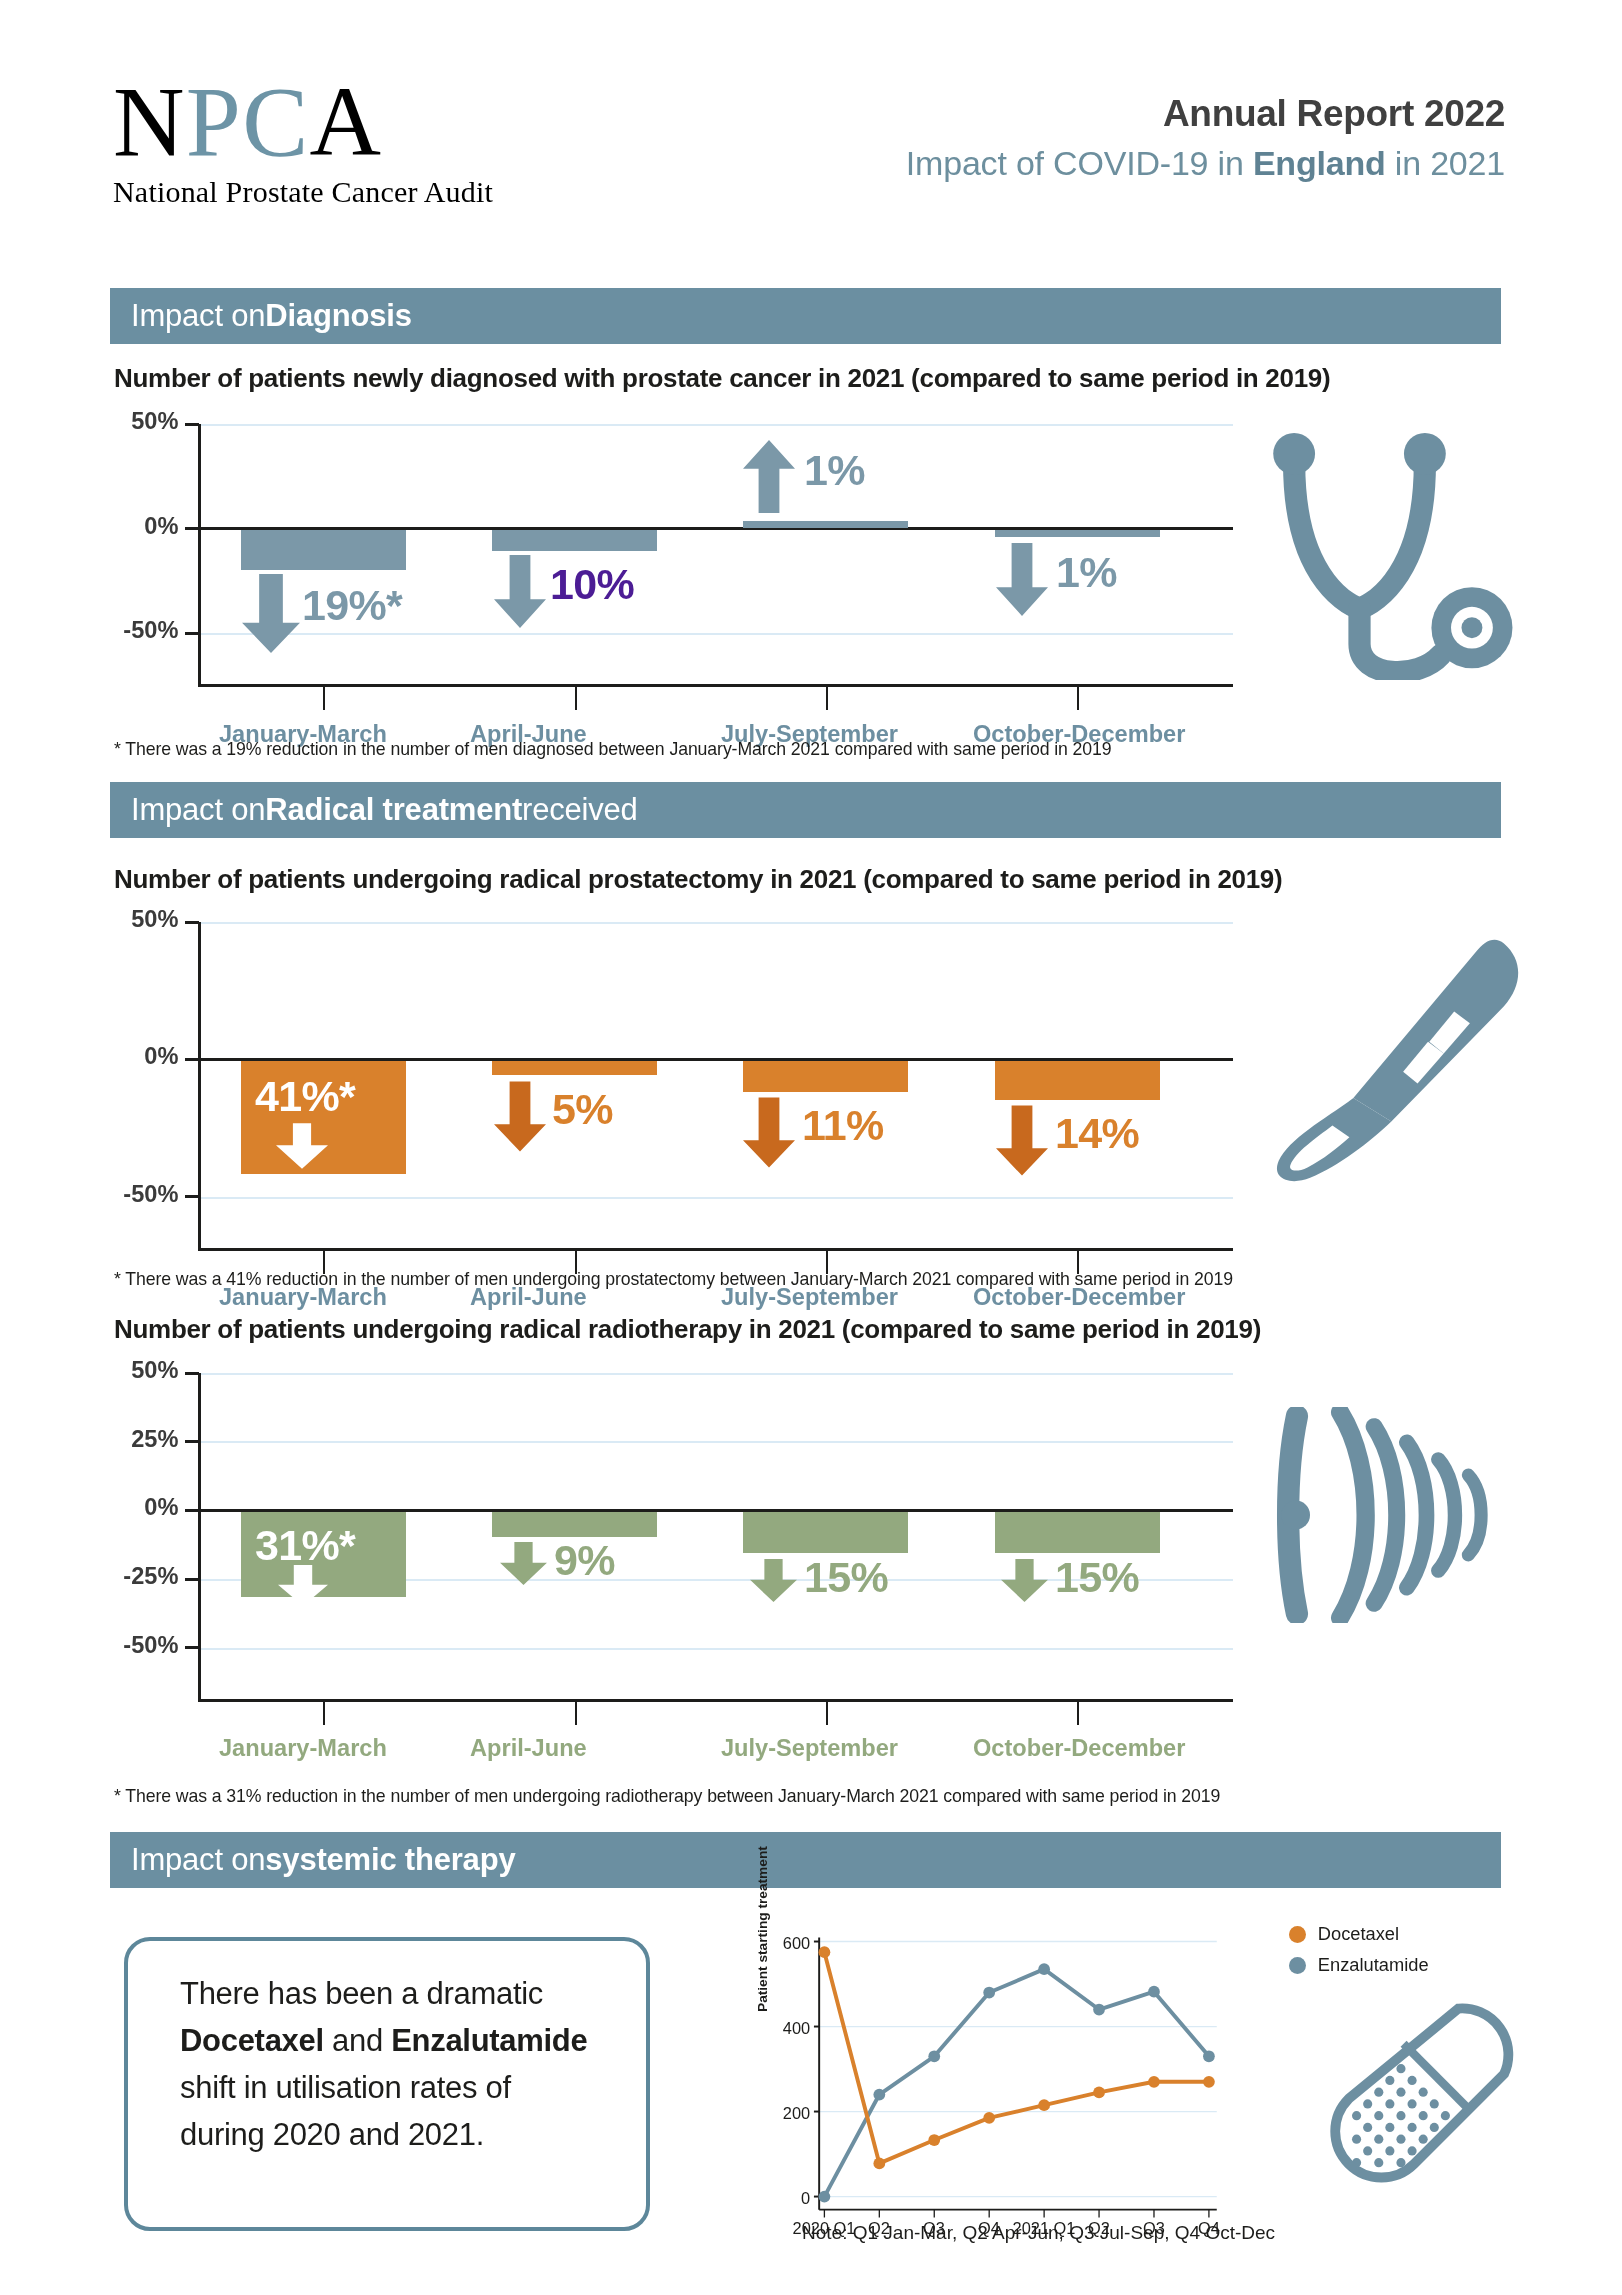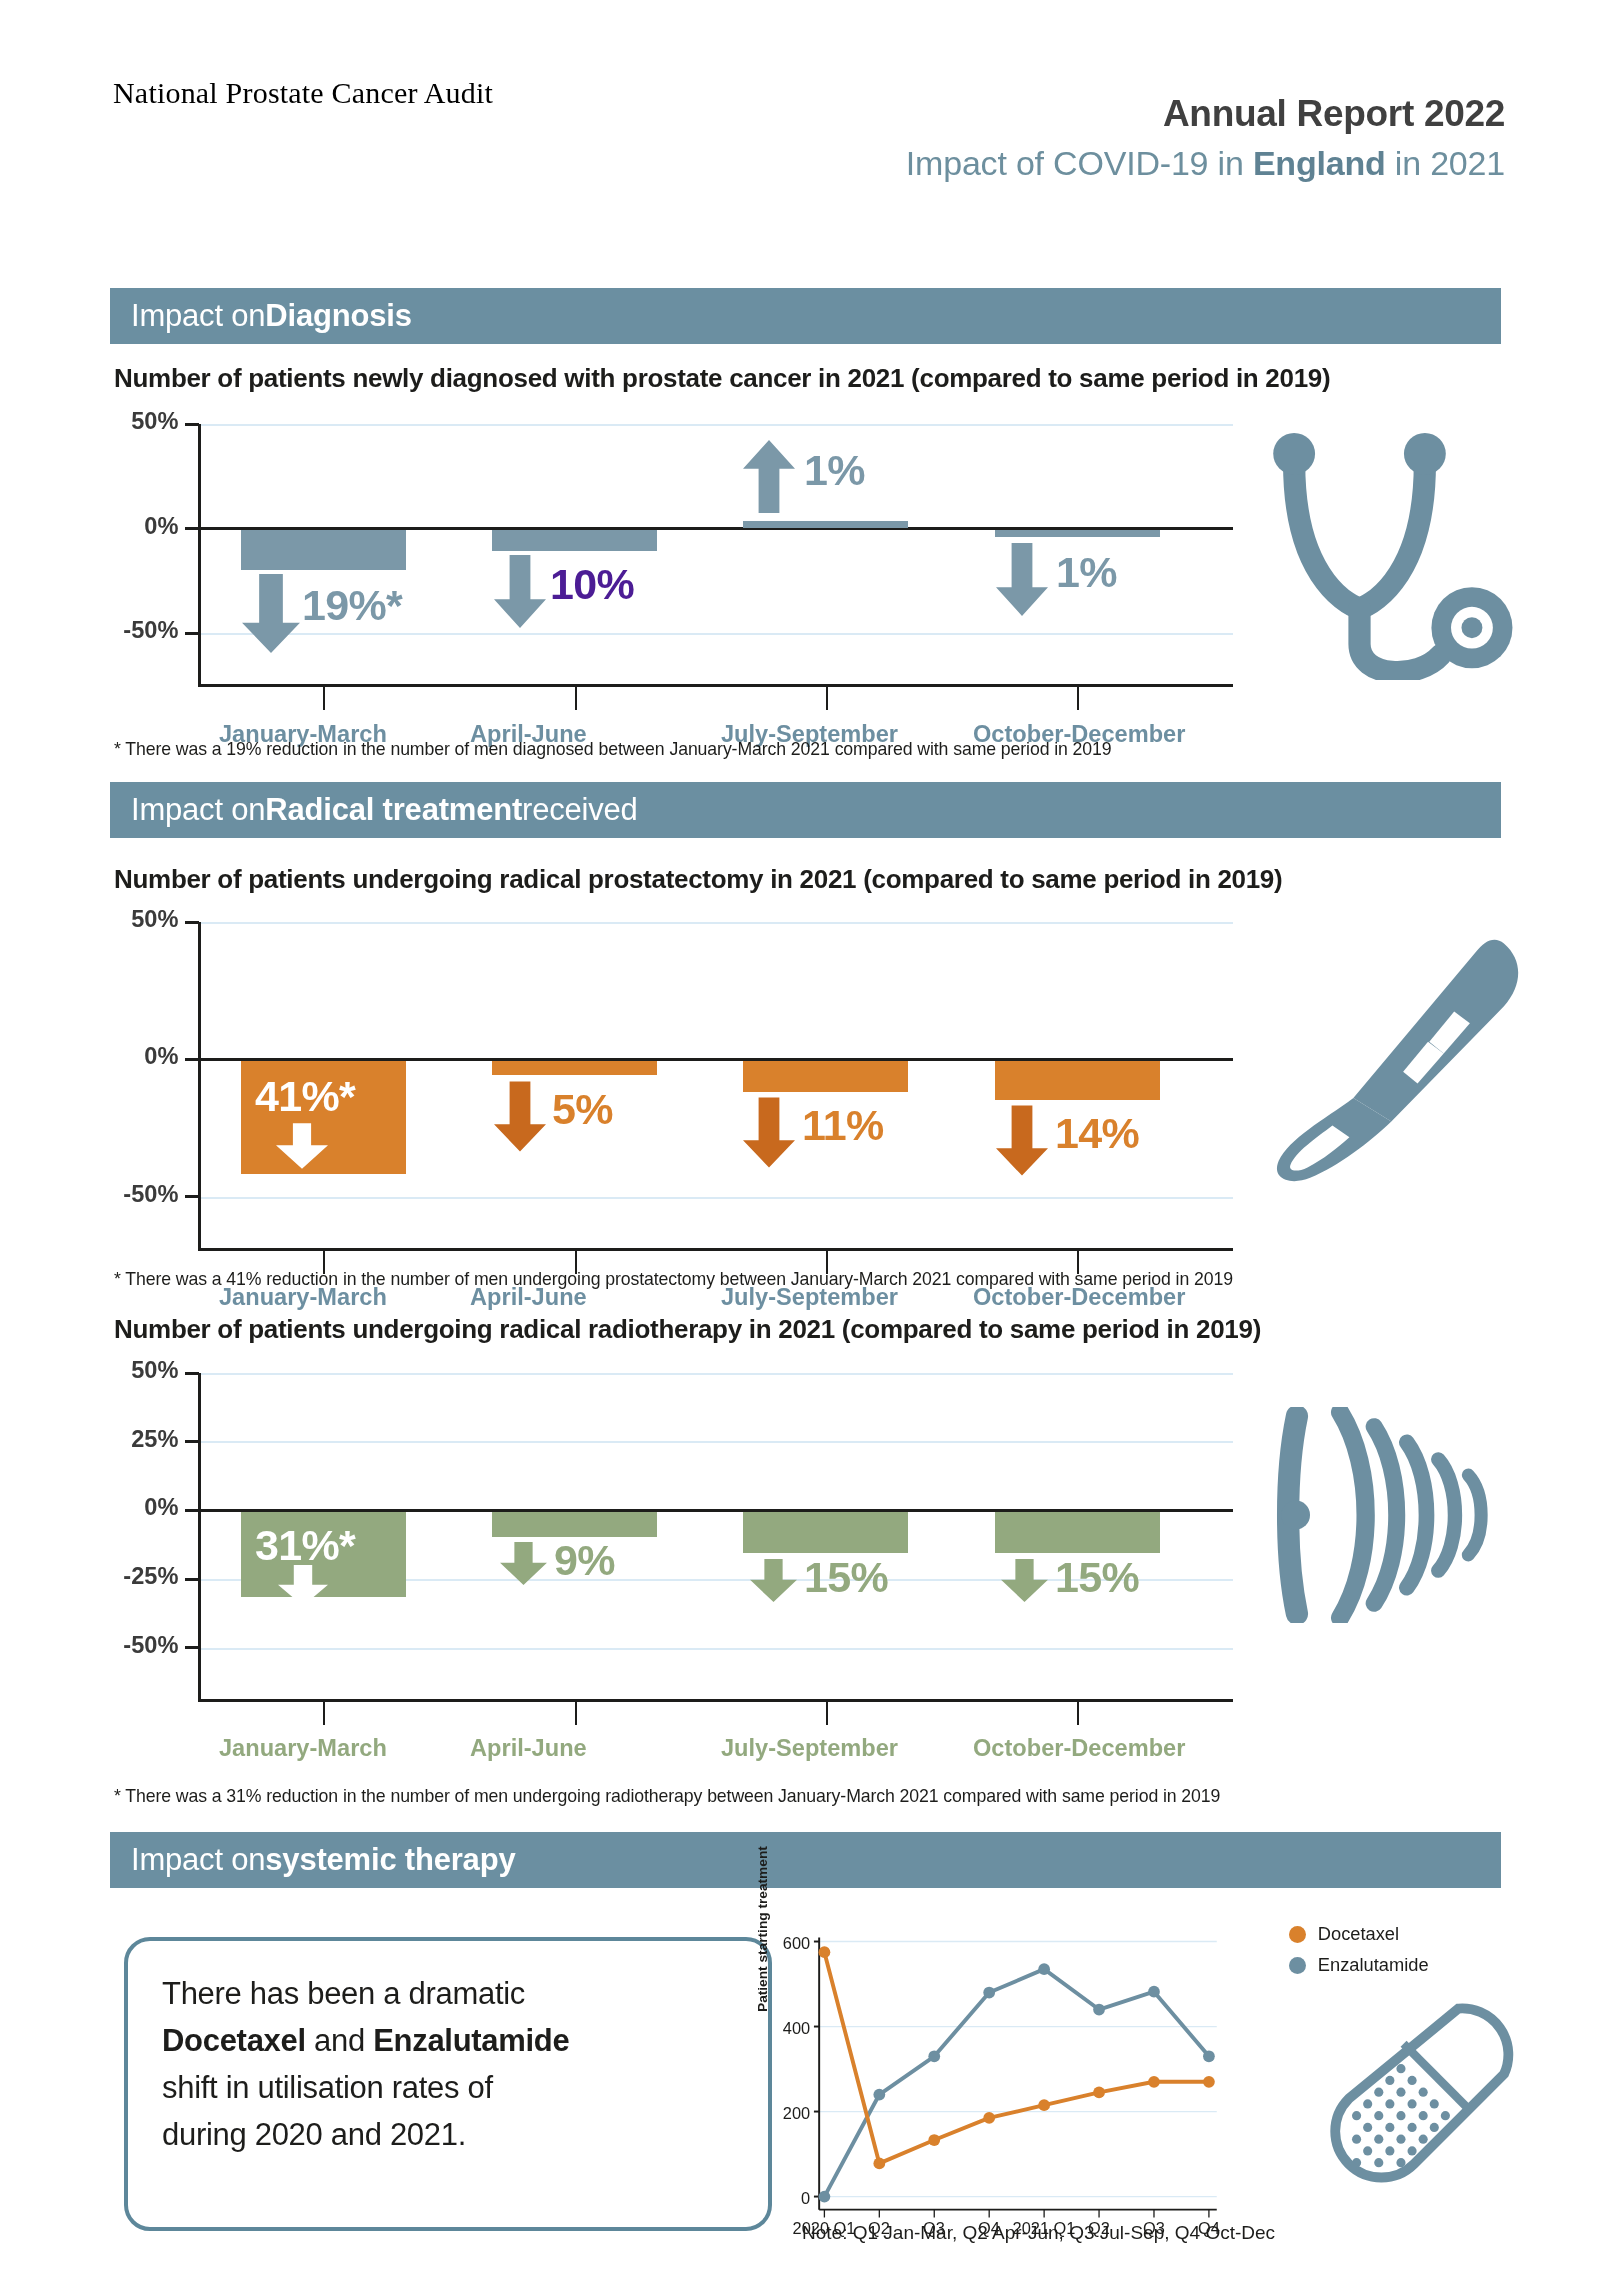--- a/index.html
+++ b/index.html
@@ -85,24 +85,24 @@
   .barvalue {
     position: absolute; font-size: 38px; font-weight: bold;
     white-space: nowrap; letter-spacing: -0.7px;
   }
   .barvalue.big { font-size: 43px; }
   .arrow { position: absolute; }
 
   
   .callout {
     position: absolute; left: 124px; top: 1937px;
-    width: 648px; height: 294px;
+    width: 526px; height: 294px;
     border: 4.6px solid #5d879a; border-radius: 26px;
     background: #ffffff;
-    padding: 29px 34px;
+    padding: 29px 52px;
     font-size: 31px; line-height: 1.52;
     color: #1d1d1b; letter-spacing: -0.3px;
   }
   .callout b { font-weight: bold; }
 
   
   .lchart { position: absolute; left: 759px; top: 1914px; width: 497px; height: 314px; }
   .lc-ylabel {
     position: absolute; left: -3.9px; top: 98px;
     font-size: 13.7px; font-weight: bold; color: #1d1d1b;
@@ -126,20 +126,21 @@
   .legdot { width: 17px; height: 17px; border-radius: 50%; margin-right: 11.8px; }
   .legtxt { font-size: 18.3px; color: #1d1d1b; white-space: nowrap; }
 
   .icon { position: absolute; }
 </style>
 </head>
 <body>
 
 <div class="header">
   <div class="logo">
+    <div class="logo-word"><span class="lk">N</span><span class="lb">P</span><span class="lb">C</span><span class="lk">A</span></div>
     <div class="logo-sub">National Prostate Cancer Audit</div>
   </div>
   <div class="head-right">
     <div class="head-title">Annual Report 2022</div>
     <div class="head-sub"><span>Impact of COVID-19 in </span><b>England</b><span> in 2021</span></div>
   </div>
 </div>
 
 <div class="banner" style="top:288px;">
   <span>Impact on </span>

